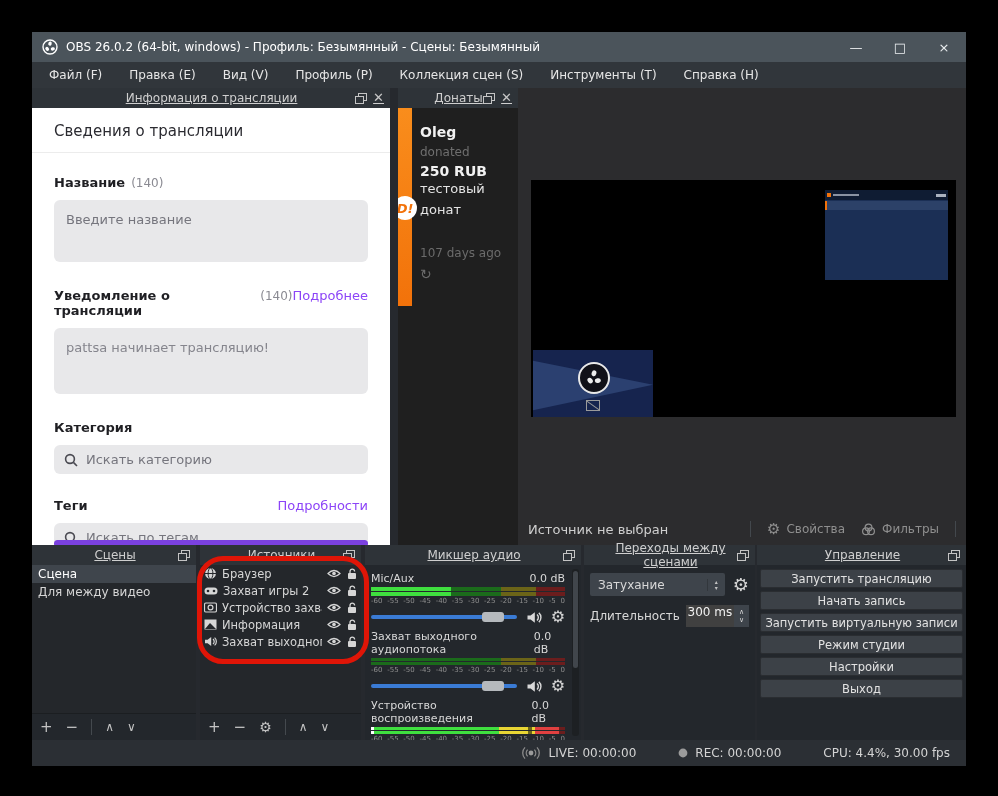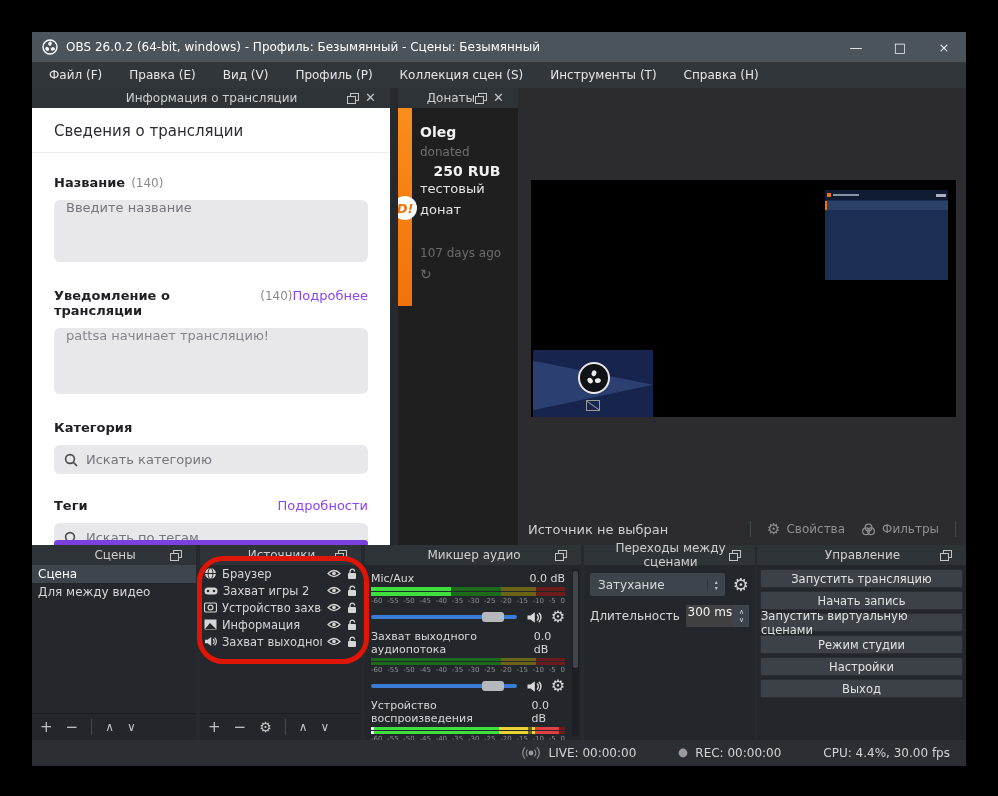--- a/index.html
+++ b/index.html
@@ -11,53 +11,53 @@
   .titlebar .obs-logo { margin-right:8px; display:flex; }
   .win-btns { margin-left:auto; display:flex; height:30px; }
   .win-btn { width:44px; height:30px; display:flex; align-items:center; justify-content:center; color:#eceff1; font-size:13px; }
 
   
   .menubar { height:26px; background:#31363b; display:flex; align-items:center; gap:27px; padding:0 17px; color:#e6e6e6; font-size:12px; }
   .menubar span { cursor:default; }
 
   
   .dock { position:absolute; background:#23272c; }
-  .dock-header { height:20px; background:#2e3338; display:flex; align-items:center; color:#cfcfcf; font-size:12px; padding:0 14px; }
+  .dock-header { height:20px; background:#2e3338; display:flex; align-items:center; color:#cfcfcf; font-size:12px; padding:0 6px;text-decoration:underline; }
   .dock-header .dock-title { flex:1; text-align:center; }
   .dock-icons { display:flex; gap:6px; align-items:center; }
   .float-ic { position:relative; width:12px; height:10px; }
   .float-ic::before { content:""; position:absolute; left:3px; top:0; width:7px; height:6px; border:1px solid #c4c4c4; }
   .float-ic::after { content:""; position:absolute; left:0; top:3px; width:7px; height:6px; border:1px solid #c4c4c4; background:#2e3338; }
   .close-ic { color:#c8c8c8; font-size:13px; line-height:10px; }
 
   
   #dock-streaminfo { left:0; top:56px; width:358px; height:457px; }
   .si-body { background:#fff; height:437px; overflow:hidden; position:relative; color:#1f1f23; }
   .si-head { font-size:15px; color:#2b2b31; padding:14px 22px 12px 22px; }
   .si-divider { height:1px; background:#ececec; }
   .si-section { padding:0 22px; }
   .si-label-row { display:flex; align-items:baseline; margin-top:22px; }
   .si-label { font-weight:bold; font-size:13px; }
   .si-limit { color:#8a8a92; font-size:12px; margin-left:6px; }
   .si-link { margin-left:auto; color:#8c44f7; font-size:13px; }
-  .si-input { background:#e8e8ea; border-radius:6px; margin-top:10px; padding:0 12px; font-size:13px; color:#75757d; }
+  .si-input { background:#e8e8ea; border-radius:6px; margin-top:10px; padding:12px 12px; font-size:13px; color:#75757d; }
   .si-input.tall { height:62px; }
   .si-input.area { height:66px; color:#85858d; }
   .si-search { background:#e8e8ea; border-radius:6px; margin-top:10px; height:29px; display:flex; align-items:center; padding:0 10px; gap:8px; font-size:13px; color:#75757d; }
   .si-purple-bar { position:absolute; left:22px; right:22px; bottom:-2px; height:7px; background:#7b41e0; border-radius:4px; }
 
   
   #dock-donate { left:366px; top:56px; width:120px; height:457px; }
   .don-body { background:#1f1f1f; height:437px; position:relative; overflow:hidden; }
   .don-stripe { position:absolute; left:0; top:0; width:14px; height:198px; background:linear-gradient(180deg,#f98d1c,#f2720a); }
   .don-logo { position:absolute; left:-5px; top:88px; width:24px; height:24px; background:#fff; border-radius:50%; display:flex; align-items:center; justify-content:center; color:#f2720a; font-weight:bold; font-size:13px; font-style:italic; }
   .don-text { position:absolute; left:22px; top:16px; width:94px; }
   .don-name { color:#f2f2f2; font-weight:bold; font-size:14px; }
   .don-donated { color:#6f6f6f; font-size:12px; margin-top:5px; }
-  .don-amount { color:#f2f2f2; font-weight:bold; font-size:14px; margin-top:4px;text-align:center; }
+  .don-amount { color:#f2f2f2; font-weight:bold; font-size:14px; margin-top:4px; }
   .don-msg { color:#e4e4e4; font-size:13px; line-height:1.6; }
   .don-time { color:#6b6b6b; font-size:12px; margin-top:22px; line-height:1.7; }
   .don-refresh { color:#6b6b6b; font-size:14px; }
 
   
   #preview-region { position:absolute; left:486px; top:56px; width:448px; height:457px; background:#2c2c2e; }
   .canvas { position:absolute; left:13px; top:92px; width:425px; height:237px; background:#000; }
   .cap-window { position:absolute; left:294px; top:10px; width:123px; height:90px; background:#1b2f55; }
   .cap-title { height:10px; background:#0f1c33; display:flex; align-items:center; padding:0 2px; gap:2px; }
   .cap-dot { width:4px; height:4px; background:#f2720a; }
@@ -581,21 +581,21 @@
     <div class="dock-header">
       <span style="width:14px"></span>
       <span class="dock-title">Управление</span>
       <span class="dock-icons">
           <span class="float-ic"></span>
         </span>
     </div>
     <div class="ctl-body">
       <div class="ctl-btn">Запустить трансляцию</div>
       <div class="ctl-btn">Начать запись</div>
-      <div class="ctl-btn">Запустить виртуальную сценами</div>
+      <div class="ctl-btn">Запустить виртуальную записи</div>
       <div class="ctl-btn">Режим студии</div>
       <div class="ctl-btn">Настройки</div>
       <div class="ctl-btn">Выход</div>
     </div>
   </div>
 
   <div class="statusbar">
     <span class="sb-item">
       <svg width="22" height="14" viewBox="0 0 22 14">
         <circle cx="11" cy="7" r="2.4" fill="#9b9b9b"></circle>

